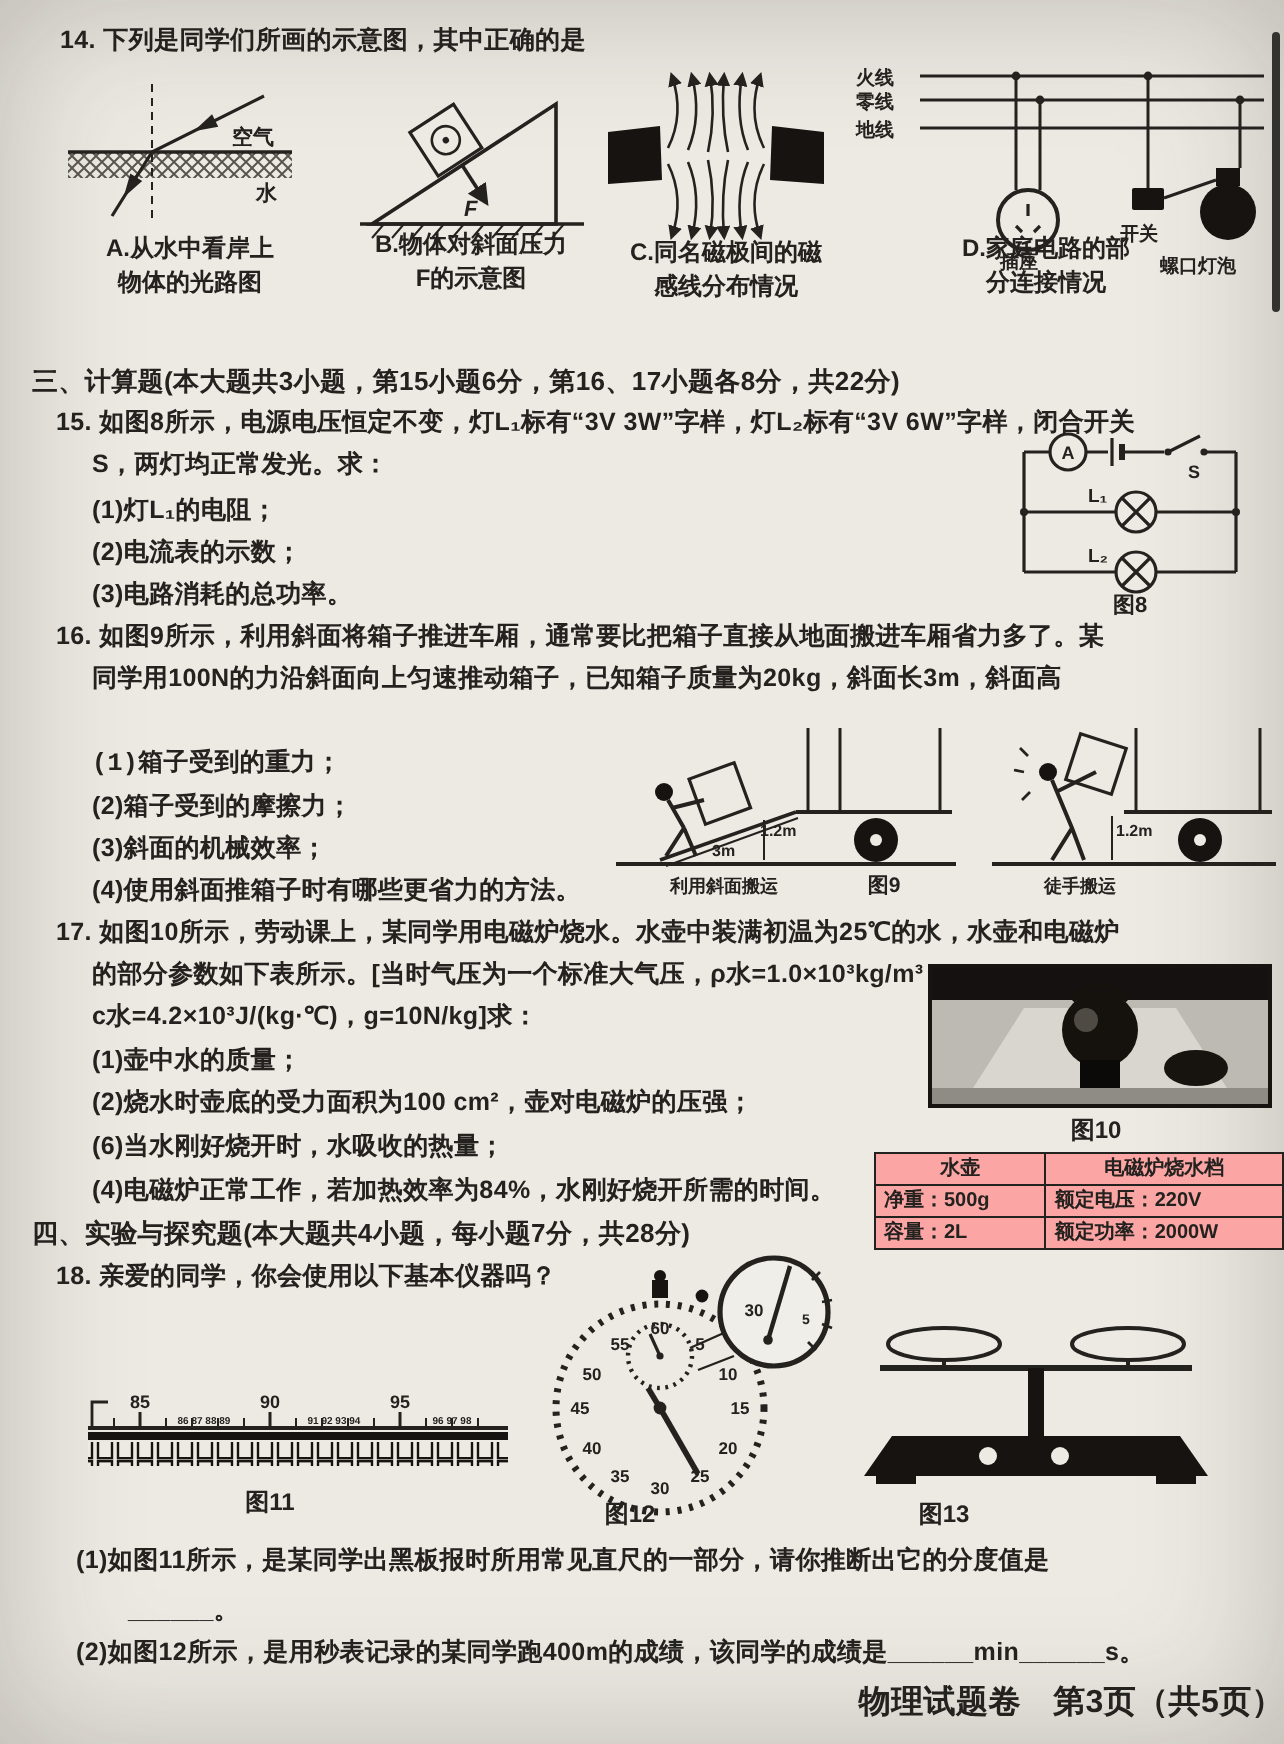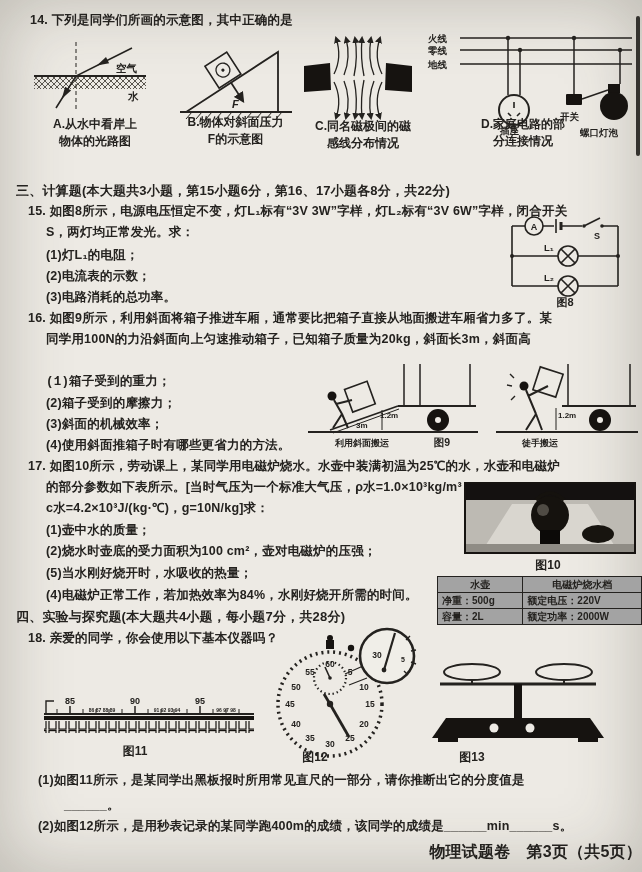--- a/index.html
+++ b/index.html
@@ -6,21 +6,21 @@
   #page{position:relative;width:642px;height:872px;background:#edeae4;overflow:hidden;
         box-shadow:inset 0 0 70px rgba(62,56,44,.28);
         font-family:"Liberation Sans",sans-serif;}
   .t{position:absolute;font:700 12.5px/1.35 "Liberation Sans",sans-serif;color:#24221f;
      letter-spacing:.2px;white-space:nowrap;}
   .sec{font-size:13px;}
   .cap{position:absolute;font:700 12px/1.4 "Liberation Sans",sans-serif;color:#24221f;text-align:center;}
   .figcap{position:absolute;font:700 12px/1.2 "Liberation Sans",sans-serif;color:#24221f;text-align:center;}
   svg{position:absolute;overflow:visible;}
   svg text{font-family:"Liberation Sans",sans-serif;fill:#24221f;}
-  .ptable{position:absolute;border-collapse:collapse;background:#a3a3a3;}
+  .ptable{position:absolute;border-collapse:collapse;background:#fca5a5;}
   .ptable th,.ptable td{border:1.6px solid #24221f;font:700 10px/1.3 "Liberation Sans",sans-serif;
      color:#24221f;padding:1px 4px;}
   .ptable th{text-align:center;}
   .ptable td{text-align:left;}
   #fig10{position:absolute;left:464px;top:482px;width:168px;height:68px;border:2px solid #161310;background:#bdbab3;}
   .edge{position:absolute;background:#34322e;border-radius:2px;}
 </style>
 </head>
 <body>
 
@@ -205,21 +205,21 @@
     <text x="62" y="90" font-size="9" font-weight="bold" text-anchor="middle">利用斜面搬运</text>
     <text x="142" y="90" font-size="10.5" font-weight="bold" text-anchor="middle">图9</text>
     <text x="240" y="90" font-size="9" font-weight="bold" text-anchor="middle">徒手搬运</text>
   </svg>
 
   <div class="t" style="left:28px;top:458px;">17. 如图10所示，劳动课上，某同学用电磁炉烧水。水壶中装满初温为25℃的水，水壶和电磁炉</div>
   <div class="t" style="left:46px;top:479px;">的部分参数如下表所示。[当时气压为一个标准大气压，ρ水=1.0×10³kg/m³，</div>
   <div class="t" style="left:46px;top:500px;">c水=4.2×10³J/(kg·℃)，g=10N/kg]求：</div>
   <div class="t" style="left:46px;top:522px;">(1)壶中水的质量；</div>
   <div class="t" style="left:46px;top:543px;">(2)烧水时壶底的受力面积为100 cm²，壶对电磁炉的压强；</div>
-  <div class="t" style="left:46px;top:565px;">(5)当水刚好烧开时，水吸收的热量；</div>
+  <div class="t" style="left:46px;top:565px;">(6)当水刚好烧开时，水吸收的热量；</div>
   <div class="t" style="left:46px;top:587px;">(4)电磁炉正常工作，若加热效率为84%，水刚好烧开所需的时间。</div>
 
   <div id="fig10">
     <svg style="left:0;top:0;" width="168" height="68" viewBox="0 0 168 68">
       <rect x="0" y="0" width="168" height="16" fill="#141110"></rect>
       <polygon points="18,64 150,64 122,20 46,20" fill="#d9d6cf"></polygon>
       <path d="M70,16 Q84,2 98,16" stroke="#15120e" stroke-width="3.5" fill="none"></path>
       <circle cx="84" cy="31" r="19" fill="#15120e"></circle>
       <circle cx="77" cy="26" r="6" fill="#6e6a63" opacity="0.65"></circle>
       <rect x="74" y="46" width="20" height="18" fill="#0c0a08"></rect>

